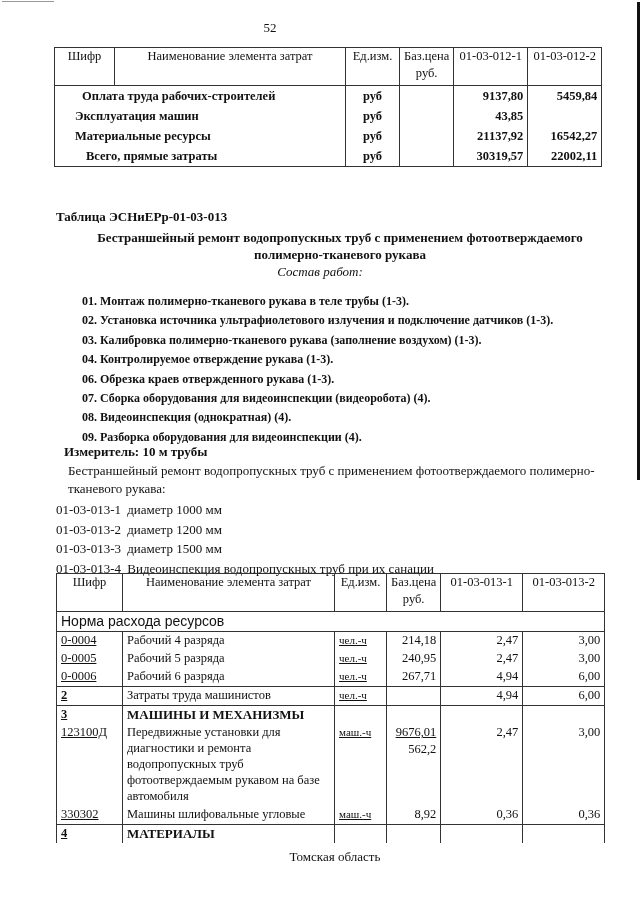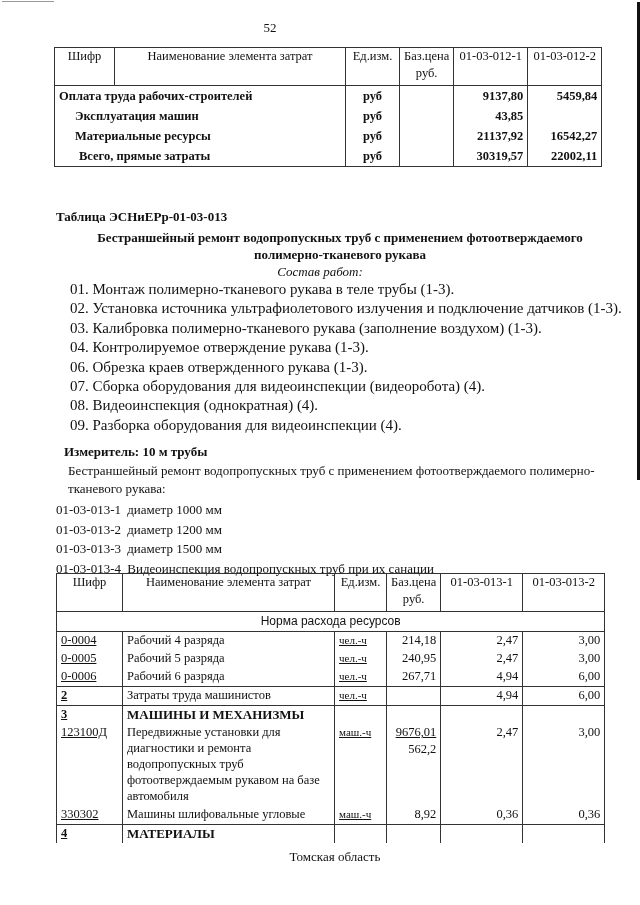--- a/index.html
+++ b/index.html
@@ -23,33 +23,33 @@
   #t1 .hdr td { height: 37px; }
   #t1 .bold td { font-weight: bold; height: 20px; line-height: 20px; }
   #t1 .vline { border-left: 1px solid #333; margin-top: 48px; }
   #t1 td.r { text-align: right; }
   #t1 td.c { text-align: center; }
 
   
   .tbl-title { left: 56px; top: 209px; font-weight: bold; font-size: 13px; font-family: Liberation Serif, serif; }
   .subtitle { left: 40px; width: 600px; text-align: center; font-weight: bold; font-size: 13px; line-height: 17px; top: 229px; }
   .composition { left: 0; width: 640px; top: 264px; text-align: center; font-style: italic; font-size: 13px; }
-  .steps { left: 70px; top: 280px; font-size: 15px; line-height: 19.4px; margin: 0; padding: 0; list-style: none; }
+  .steps { left: 70px; top: 280px; font-size: 12px; line-height: 19.4px; margin: 12px; padding: 0; list-style: none; font-weight: bold; }
   .meter { left: 64px; top: 444px; font-weight: bold; font-size: 13px; }
   .meter-desc { left: 68px; top: 462px; width: 540px; font-size: 13px; line-height: 18px; }
   .variants { left: 56px; top: 500px; font-size: 13px; line-height: 19.5px; margin: 0; padding: 0; list-style: none; }
   .variants .code { display: inline-block; width: 68px; }
 
   
   #t2 { left: 56px; top: 573px; border-left: 1px solid #333; border-right: 1px solid #333; border-top: 1px solid #333; }
   #t2 .hdr td { height: 37px; }
   #t2 td.v { border-left: 1px solid #333; }
   #t2 td.r { text-align: right; }
   #t2 td.c { text-align: left; text-decoration: underline; }
-  #t2 .norm td { border-top: 1px solid #333; border-bottom: 1px solid #333; height: 19px; text-align: center; font-family: "Liberation Sans", "DejaVu Sans", sans-serif; font-size: 12px; line-height: 19px; }
+  #t2 .norm td { border-top: 1px solid #333; border-bottom: 1px solid #333; height: 19px; text-align: left; font-family: "Liberation Sans", "DejaVu Sans", sans-serif; font-size: 14px; line-height: 19px; }
   #t2 .row td { height: 18px; }
   #t2 .topline td { border-top: 1px solid #333; }
   #t2 .bold { font-weight: bold; }
   #t2 .sect { font-weight: bold; font-size: 13px; }
   #t2 .wrap { white-space: normal; line-height: 16px; }
   .underline { text-decoration: underline; }
   .unit { font-size: 11px; }
 
   .footer { left: 0; width: 640px; top: 849px; text-align: center; font-size: 13px; padding-left: 30px; box-sizing: border-box; }
 </style>
@@ -73,42 +73,42 @@
   <tbody>
       <tr class="hdr">
     <td>Шифр</td>
     <td>Наименование элемента затрат</td>
     <td>Ед.изм.</td>
     <td style="white-space:normal">Баз.цена руб.</td>
     <td>01-03-012-1</td>
     <td>01-03-012-2</td>
   </tr>
   <tr class="bold">
-    <td colspan="2" style="padding-left:4px">Оплата труда рабочих-строителей</td>
+    <td colspan="2" style="padding-left:27px">Оплата труда рабочих-строителей</td>
     <td class="c vline">руб</td>
     <td class="vline"></td>
     <td class="r vline">9137,80</td>
     <td class="r vline">5459,84</td>
   </tr>
   <tr class="bold">
     <td colspan="2" style="padding-left:20px">Эксплуатация машин</td>
     <td class="c vline">руб</td>
     <td class="vline"></td>
     <td class="r vline">43,85</td>
     <td class="r vline"></td>
   </tr>
   <tr class="bold">
     <td colspan="2" style="padding-left:20px">Материальные ресурсы</td>
     <td class="c vline">руб</td>
     <td class="vline"></td>
     <td class="r vline">21137,92</td>
     <td class="r vline">16542,27</td>
   </tr>
   <tr class="bold">
-    <td colspan="2" style="padding-left:24px">Всего, прямые затраты</td>
+    <td colspan="2" style="padding-left:31px">Всего, прямые затраты</td>
     <td class="c vline">руб</td>
     <td class="vline"></td>
     <td class="r vline">30319,57</td>
     <td class="r vline">22002,11</td>
   </tr>
 </tbody>
   </table>
 
 <div class="abs tbl-title">Таблица  ЭСНиЕРр-01-03-013</div>
 <div class="abs subtitle">

